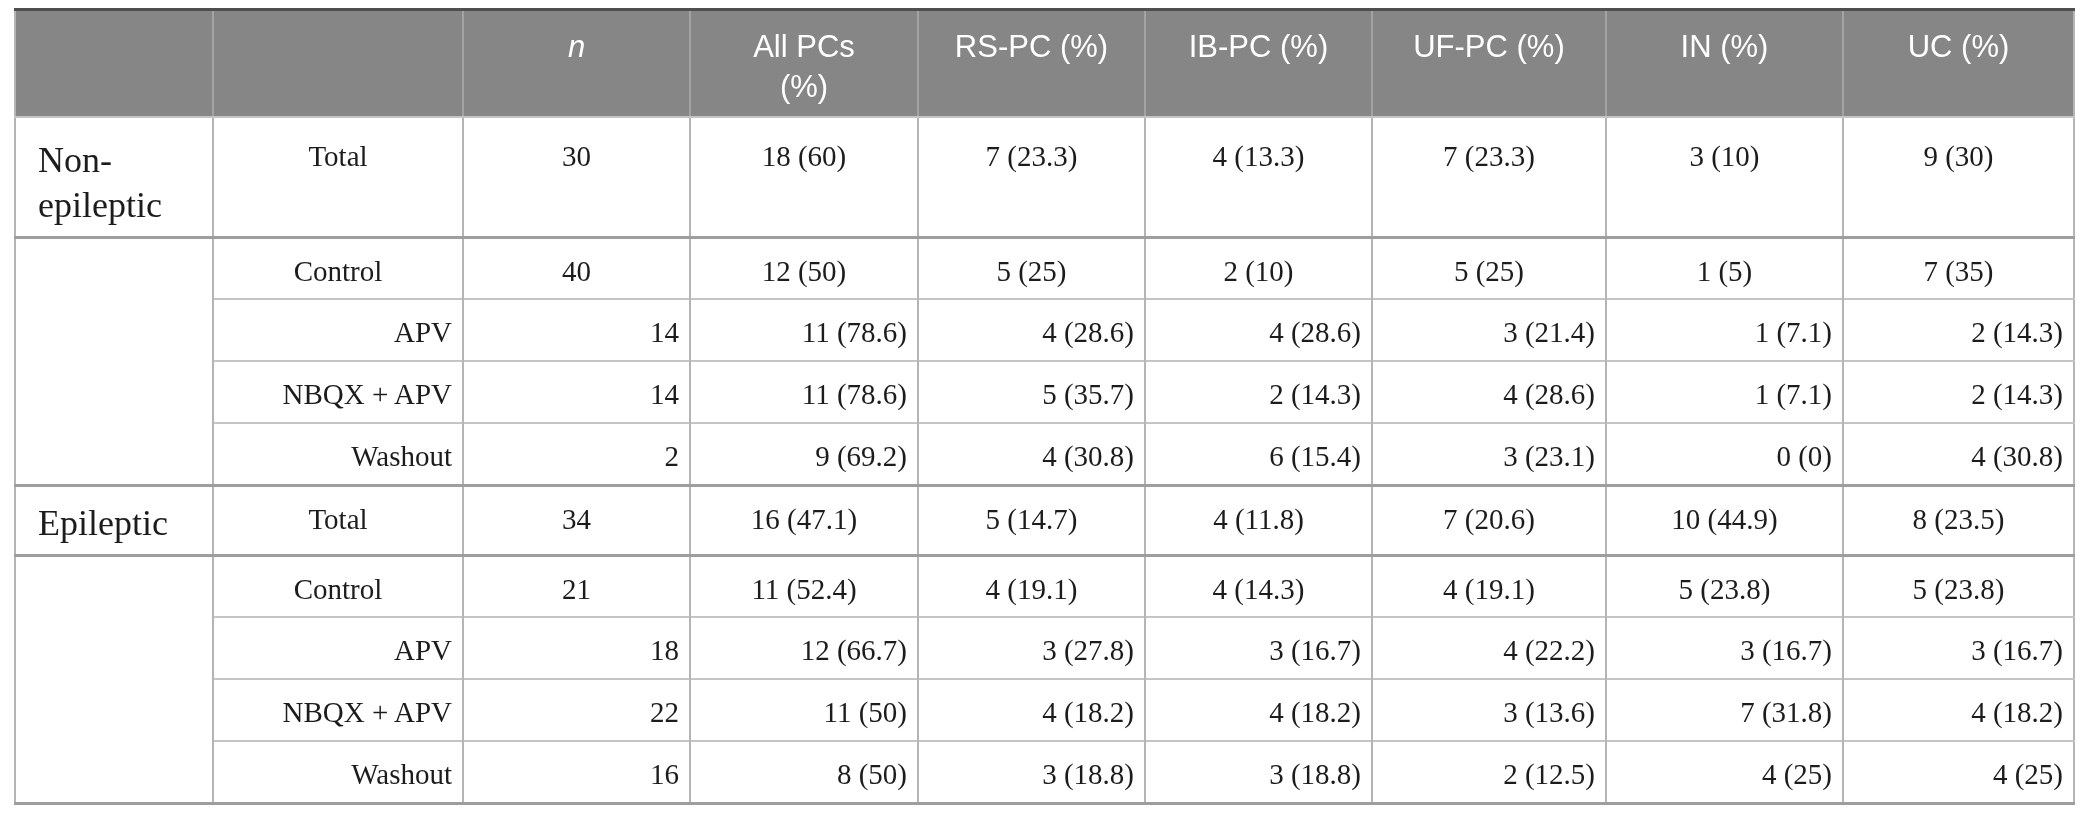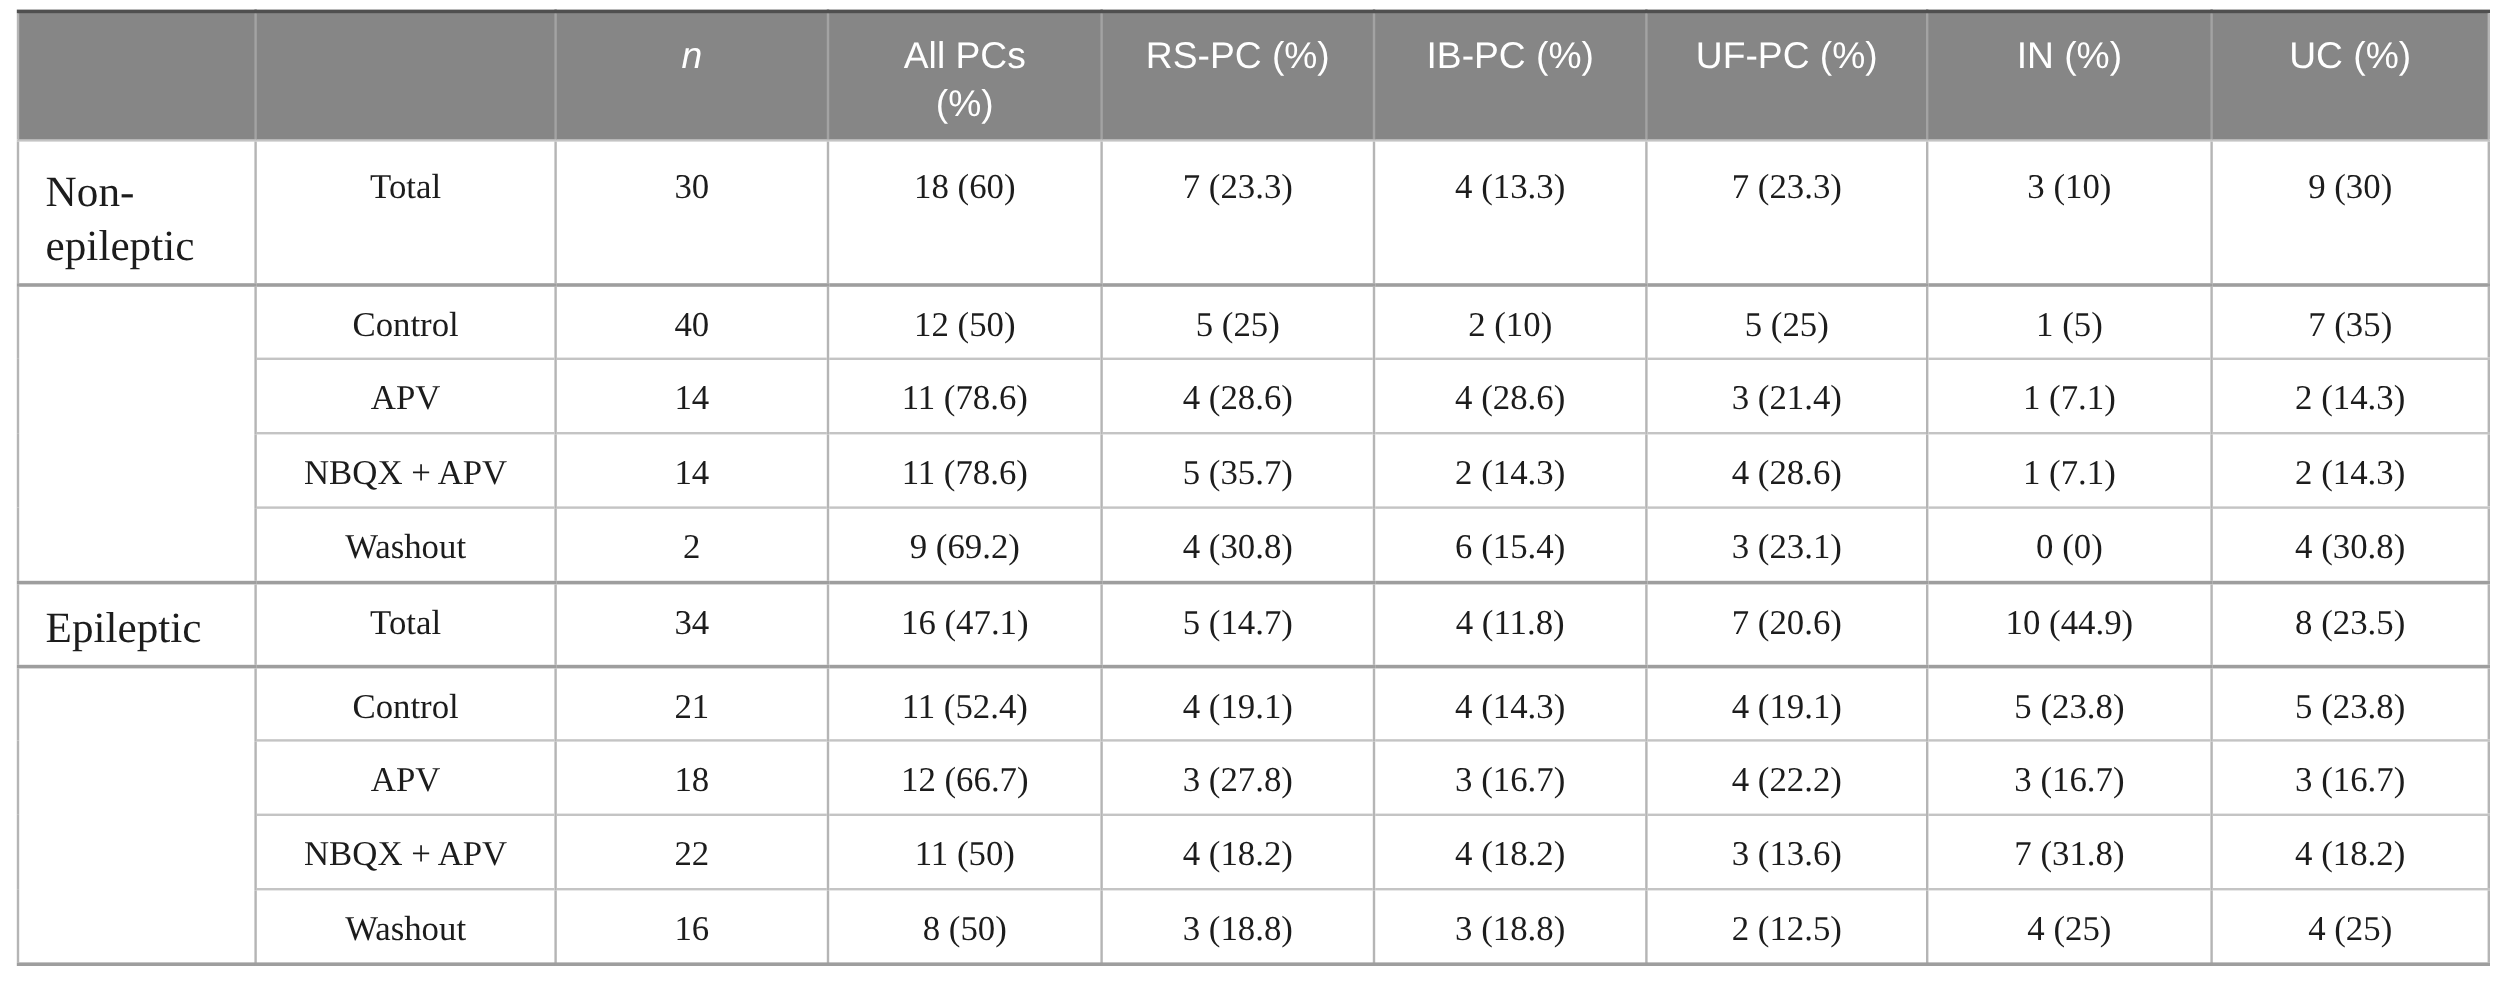--- a/index.html
+++ b/index.html
@@ -60,21 +60,21 @@
     color:var(--body-text);
     text-align:left;
     line-height:1.25;
     padding:14px 24px 8px 22px;
     overflow-wrap:break-word;
   }
   tbody tr{height:62px;}
   tr.row-tall{height:105px;}
   tr.row-tall > th, tr.row-tall > td{padding-top:20px;}
   tr.group-sep > th, tr.group-sep > td{border-top:3px solid var(--group-sep);}
-  tr.thin-sep > td{border-top:2px solid var(--thin-line);}
+  tr.thin-sep > td{border-top:2px solid var(--thin-line);text-align:right;}
   .footnote{
     font-family:"Liberation Serif",serif;
     font-size:27px;
     color:var(--body-text);
     margin:18px 0 0 2px;
   }
 </style>
 </head>
 <body>
 

